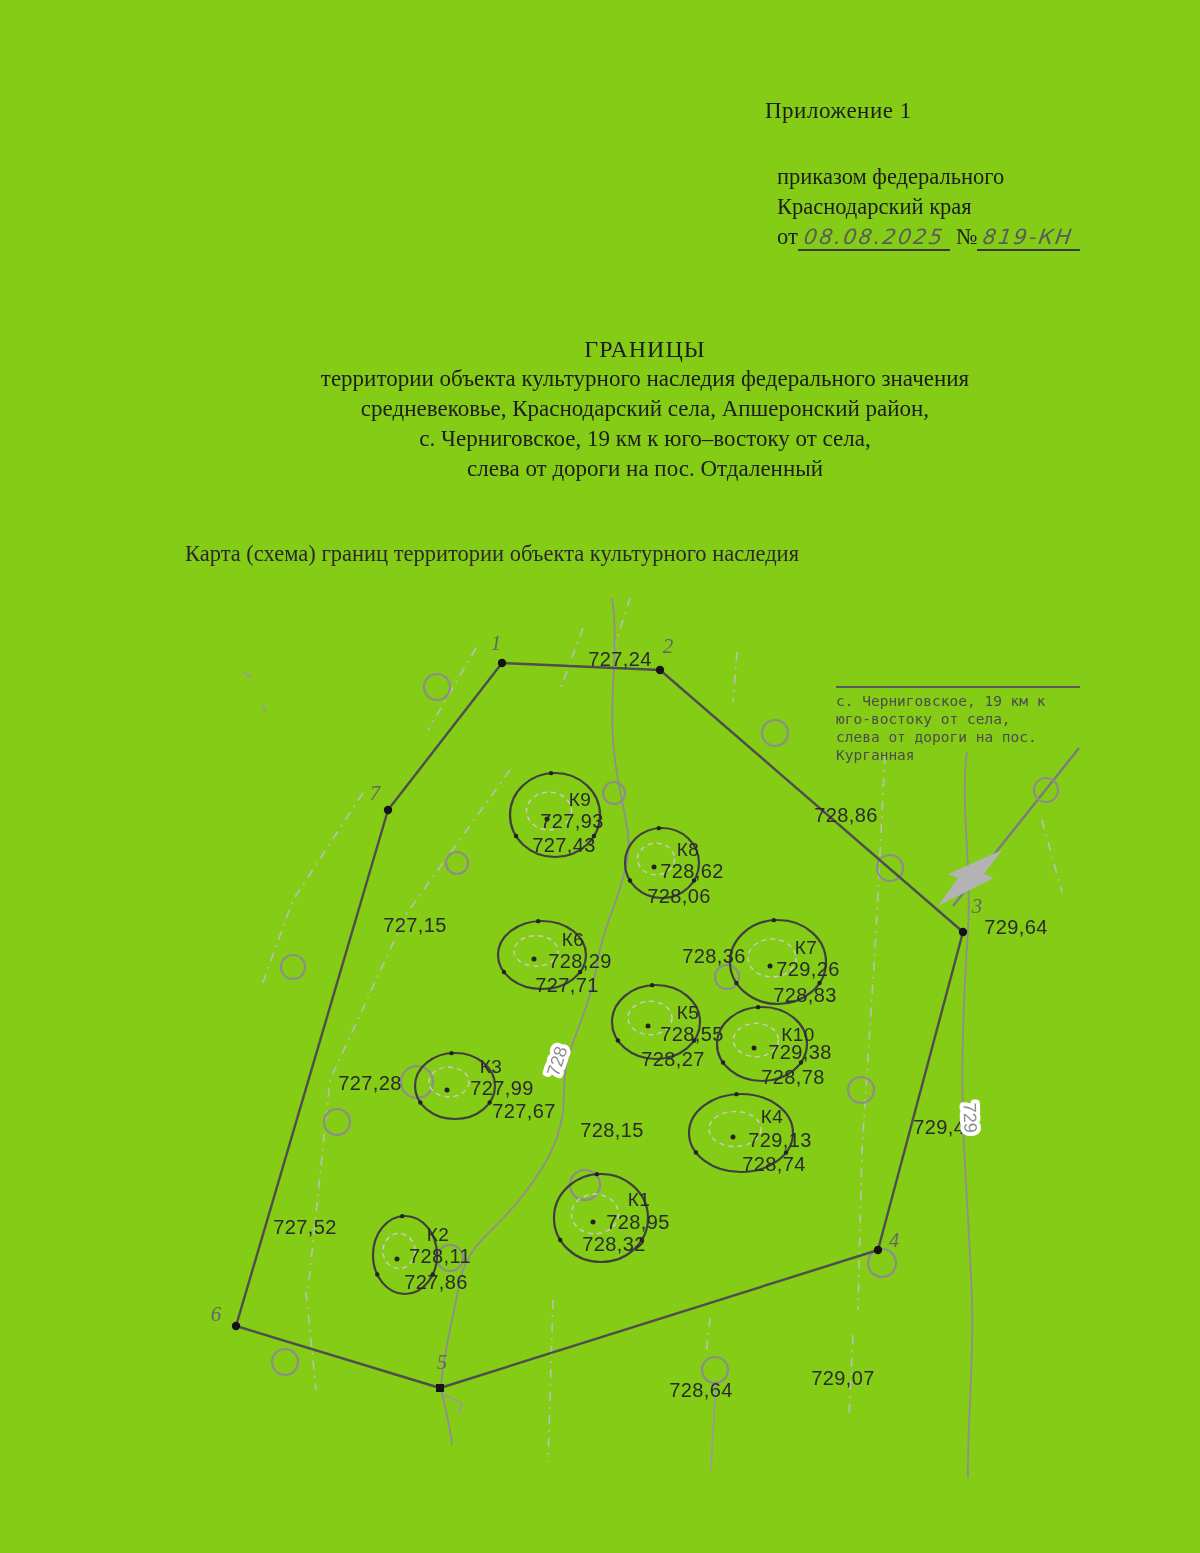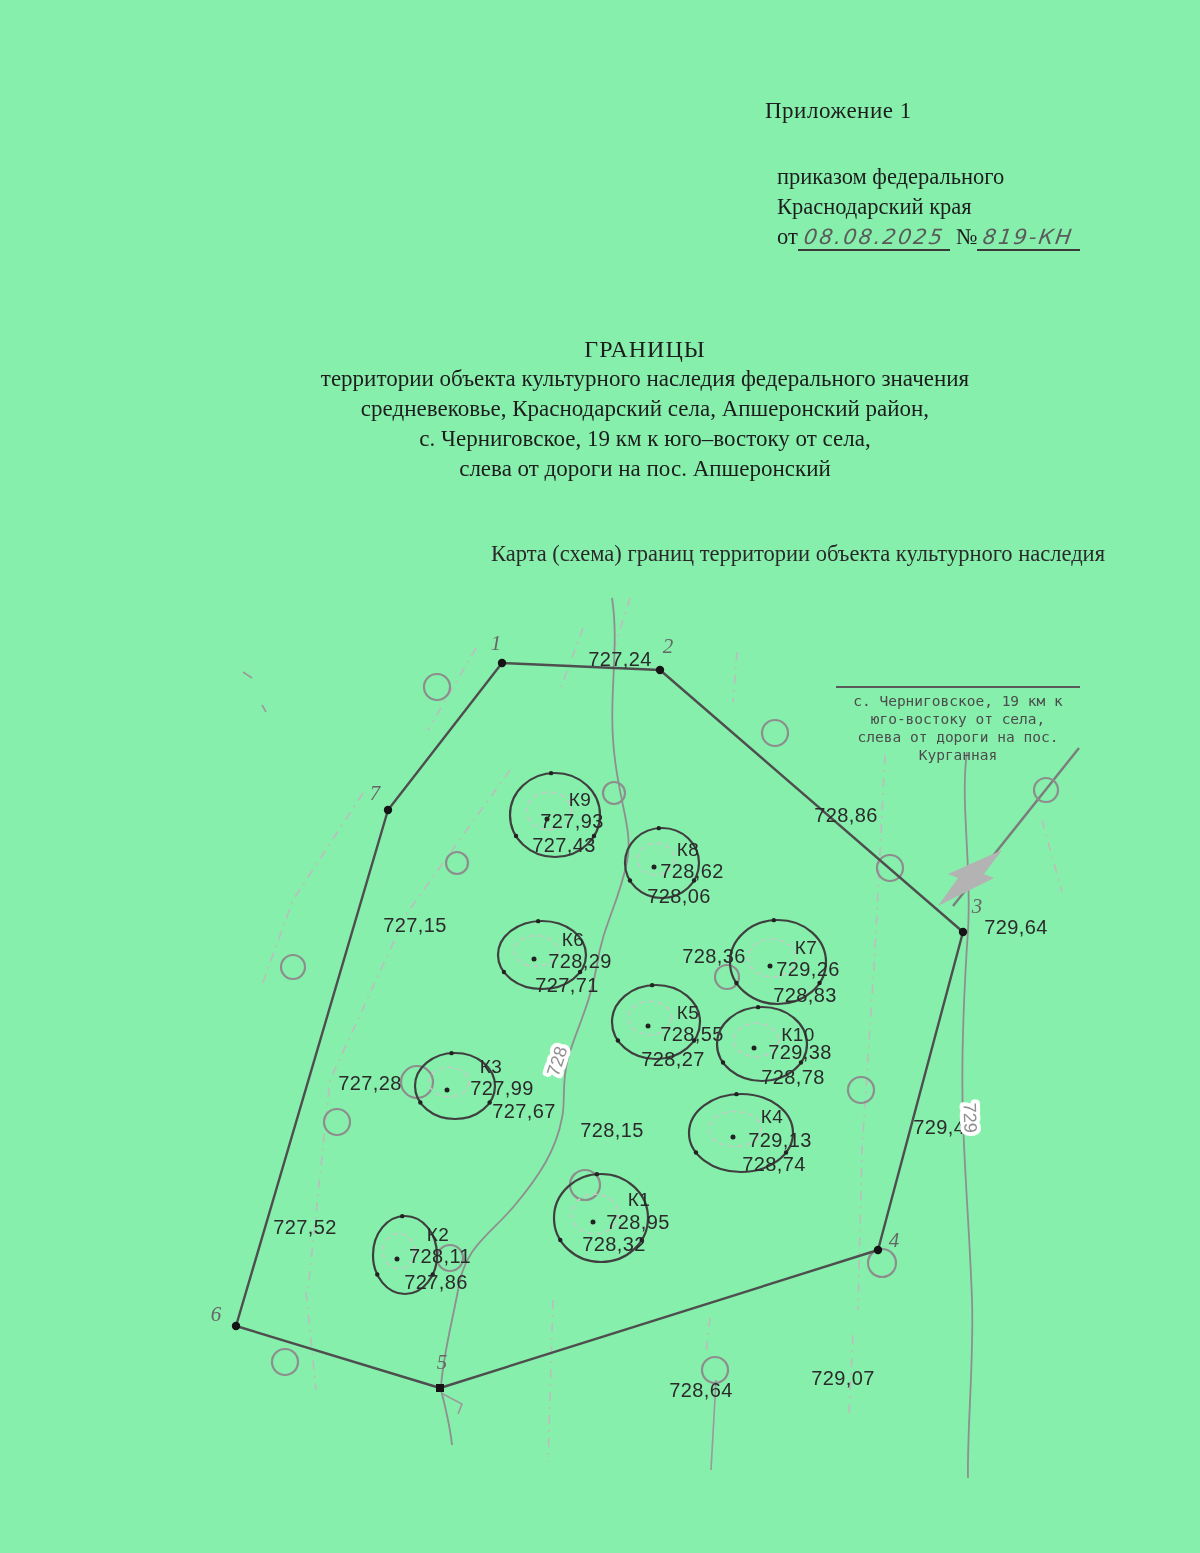--- a/index.html
+++ b/index.html
@@ -1,38 +1,38 @@
 <!DOCTYPE html>
 <html><head>
 <meta charset="utf-8">
 <style>
   html,body{margin:0;padding:0;background:#e8e8e8;}
   .page{
-    position:relative;width:1200px;height:1553px;background:#86efac;
+    position:relative;width:1200px;height:1553px;background:#84cc16;
     margin:0 auto;overflow:hidden;
     font-family:"Liberation Serif",serif;color:#1d1d1d;
   }
   .abs{position:absolute;}
   .appendix{left:765px;top:98px;font-size:23px;letter-spacing:.5px;}
   .approval{left:777px;top:162px;font-size:22.5px;line-height:30px;}
   .approval .row{white-space:nowrap;}
   .hand{
     display:inline-block;font-family:"DejaVu Sans",sans-serif;font-style:italic;
     color:#5b5b5b;font-size:21px;letter-spacing:2px;transform:skewX(-8deg);
     padding:0 6px;
   }
   .uline{border-bottom:2px solid #3a3a3a;}
   .titleblock{left:185px;top:334px;width:920px;text-align:center;
     font-weight:normal;font-size:23px;line-height:30px;}
   .titleblock .t1{font-size:24px;letter-spacing:1px;}
-  .subtitle{left:185px;top:541px;width:920px;text-align:right;font-size:22.5px;color:#2a2a2a;}
+  .subtitle{left:185px;top:541px;width:920px;text-align:left;font-size:22.5px;color:#2a2a2a;}
   .callout{
     left:836px;top:686px;width:244px;border-top:2px solid #5a5a5a;
     font-family:"DejaVu Sans Mono",monospace;font-size:14.5px;line-height:18px;
-    color:#4c4c4c;padding-top:4px;letter-spacing:0px;text-align:center;
+    color:#4c4c4c;padding-top:4px;letter-spacing:0px;
   }
   svg.map{position:absolute;left:0;top:0;}
   
   .boundary{fill:none;stroke:#4e4e4e;stroke-width:2.4;stroke-linejoin:round;}
   .kurgan{fill:none;stroke:#3f3f3f;stroke-width:2.2;}
   .kinner{fill:none;stroke:#c9c9c9;stroke-width:1.5;stroke-dasharray:5 4;}
   .veg{fill:none;stroke:#8d8d8d;stroke-width:2.2;}
   .contour{fill:none;stroke:#8f8f8f;stroke-width:1.8;}
   .road{fill:none;stroke:#7c7c7c;stroke-width:2.4;}
   .dash{fill:none;stroke:#bdbdbd;stroke-width:1.6;stroke-dasharray:9 6 2 6;}
@@ -60,21 +60,21 @@
       <span>от</span><span class="uline"><span class="hand">08.08.2025</span></span>
       <span>№</span><span class="uline"><span class="hand">819-КН</span></span>
     </div>
   </div>
 
   <div class="abs titleblock">
     <div class="t1">ГРАНИЦЫ</div>
     <div>территории объекта культурного наследия федерального значения</div>
     <div>средневековье, Краснодарский села, Апшеронский район,</div>
     <div>с. Черниговское, 19 км к юго–востоку от села,</div>
-    <div>слева от дороги на пос. Апшеронский</div>
+    <div>слева от дороги на пос. Отдаленный</div>
   </div>
 
   <div class="abs subtitle">Карта (схема) границ территории объекта культурного наследия</div>
 
   <svg class="map" id="map-svg" width="1200" height="1553" viewBox="0 0 1200 1553">
       <path d="M 510 770 L 407 913 L 330 1080 L 308 1290" class="dash"></path>
       <path d="M 363 793 L 293 900 L 262 985" class="dash"></path>
       <path d="M 583 628 L 560 690" class="dash"></path>
       <path d="M 885 755 L 875 950 L 862 1150 L 858 1310" class="dash"></path>
       <path d="M 1042 820 L 1062 892" class="dash"></path>

